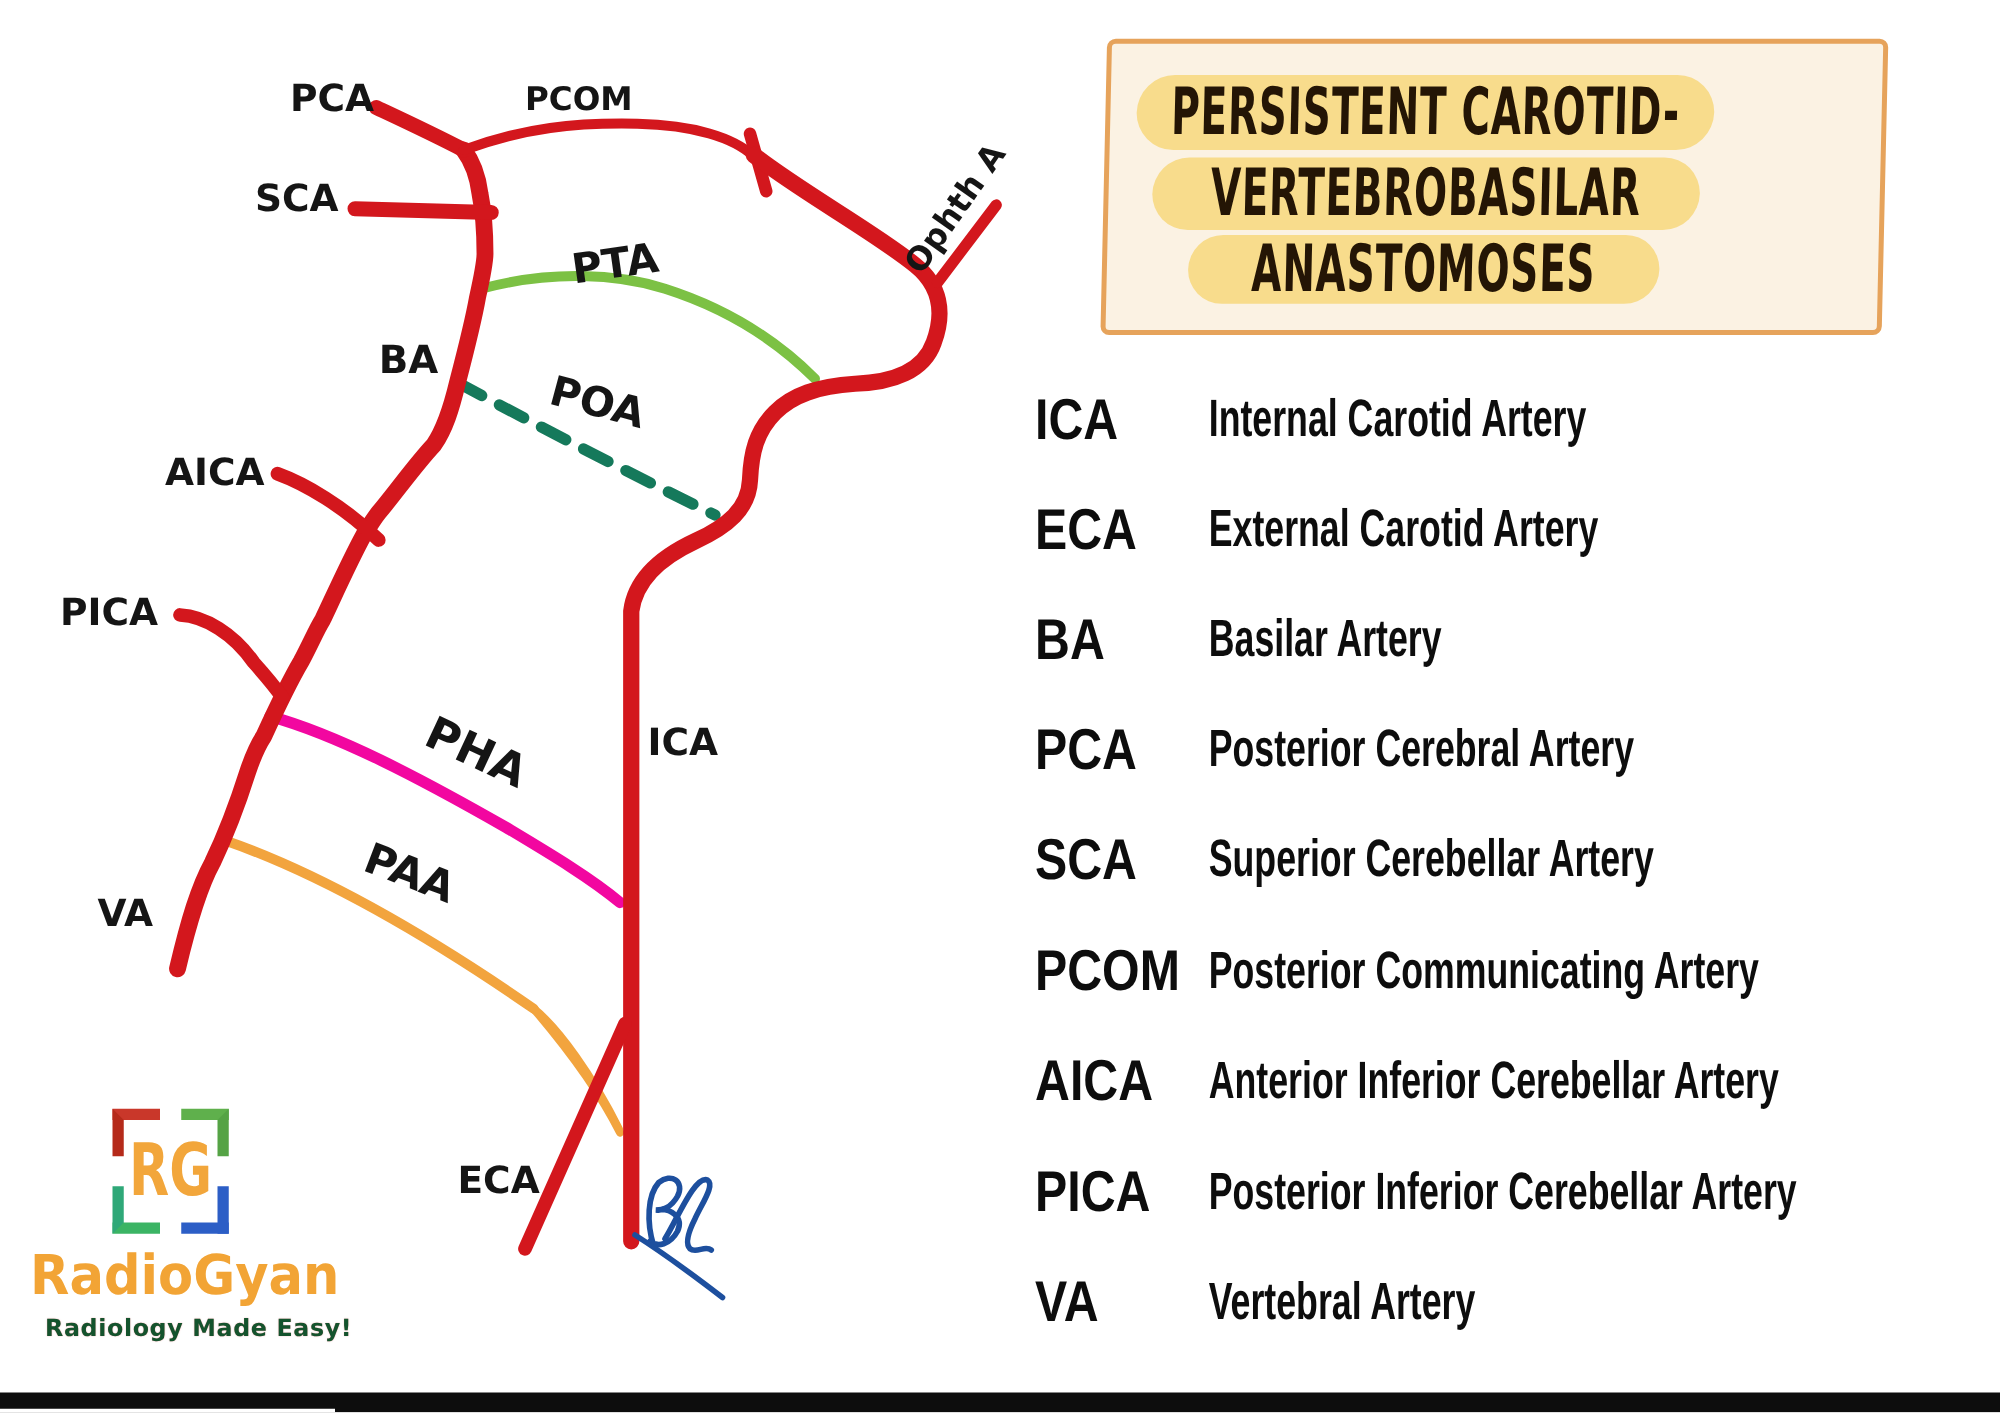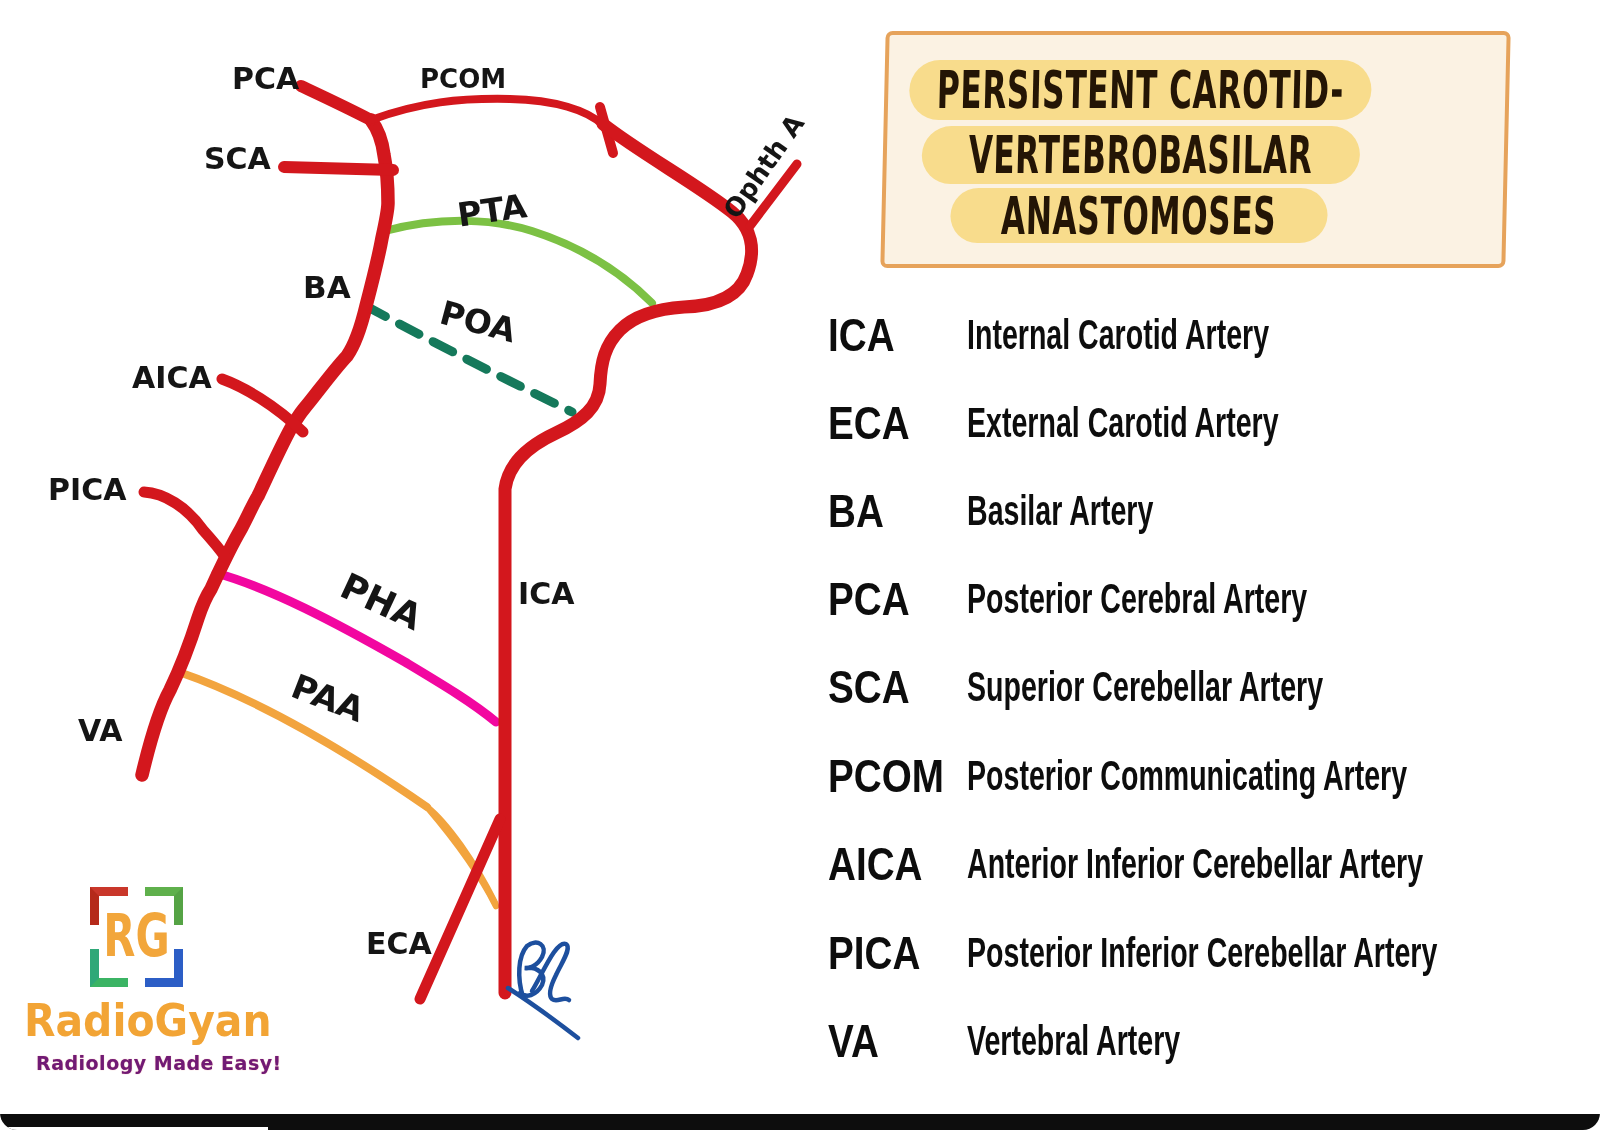--- a/index.html
+++ b/index.html
@@ -1,17 +1,17 @@
 <!DOCTYPE html>
 <html><head>
 <meta charset="utf-8">
 <style>
   html,body{margin:0;padding:0;background:#ffffff;}
   #stage{position:relative;width:1600px;height:1130px;background:#ffffff;overflow:hidden;
-         font-family:"Liberation Sans",sans-serif;border-radius:17px;}
+         font-family:"Liberation Sans",sans-serif;}
 
   
   #vessel-svg{position:absolute;left:0;top:0;}
   .dlabel{font-family:"DejaVu Sans",sans-serif;font-weight:bold;fill:#151515;}
 
   
   .title-box{position:absolute;left:883px;top:31px;width:625px;height:237px;
              background:#FBF2E3;border:4px solid #E6A35B;border-radius:7px;
              box-sizing:border-box;transform:skewX(-1.3deg);}
   .pill{position:absolute;background:#F8DC8C;border-radius:32px;display:flex;
@@ -38,21 +38,21 @@
   .br-tr{left:145px;top:7px;border-right:9px solid #55A345;border-top:9px solid #5FB04C;}
   .br-bl{left:90px;top:69px;border-left:9px solid #2FA878;border-bottom:9px solid #3BB464;}
   .br-br{left:145px;top:69px;border-right:9px solid #2C5EC6;border-bottom:9px solid #2C5EC6;}
   .monogram{position:absolute;left:90px;top:22px;width:93px;text-align:center;
             font-family:"DejaVu Sans",sans-serif;font-weight:bold;font-size:58px;
             color:#F2A63B;transform:scaleX(0.72);}
   .logo-name{position:absolute;left:24px;top:115px;width:236px;text-align:center;
              font-family:"DejaVu Sans",sans-serif;font-weight:bold;font-size:44px;
              color:#F2A435;transform:scaleX(0.93);transform-origin:0 50%;white-space:nowrap;}
   .logo-tagline{position:absolute;left:36px;top:172px;font-family:"DejaVu Sans",sans-serif;
-                font-weight:bold;font-size:19px;color:#701a75;letter-spacing:0.5px;
+                font-weight:bold;font-size:19px;color:#14532d;letter-spacing:0.5px;
                 white-space:nowrap;text-shadow:0 0 1px rgba(215,73,79,.6);}
 
   
   .bottom-bar{position:absolute;left:0;top:1114px;width:1600px;height:16px;background:#0D0D0D;}
   .bar-notch{position:absolute;left:0;top:1127px;width:268px;height:3px;background:#ffffff;}
 </style>
 </head>
 <body>
 
 <div id="stage">

